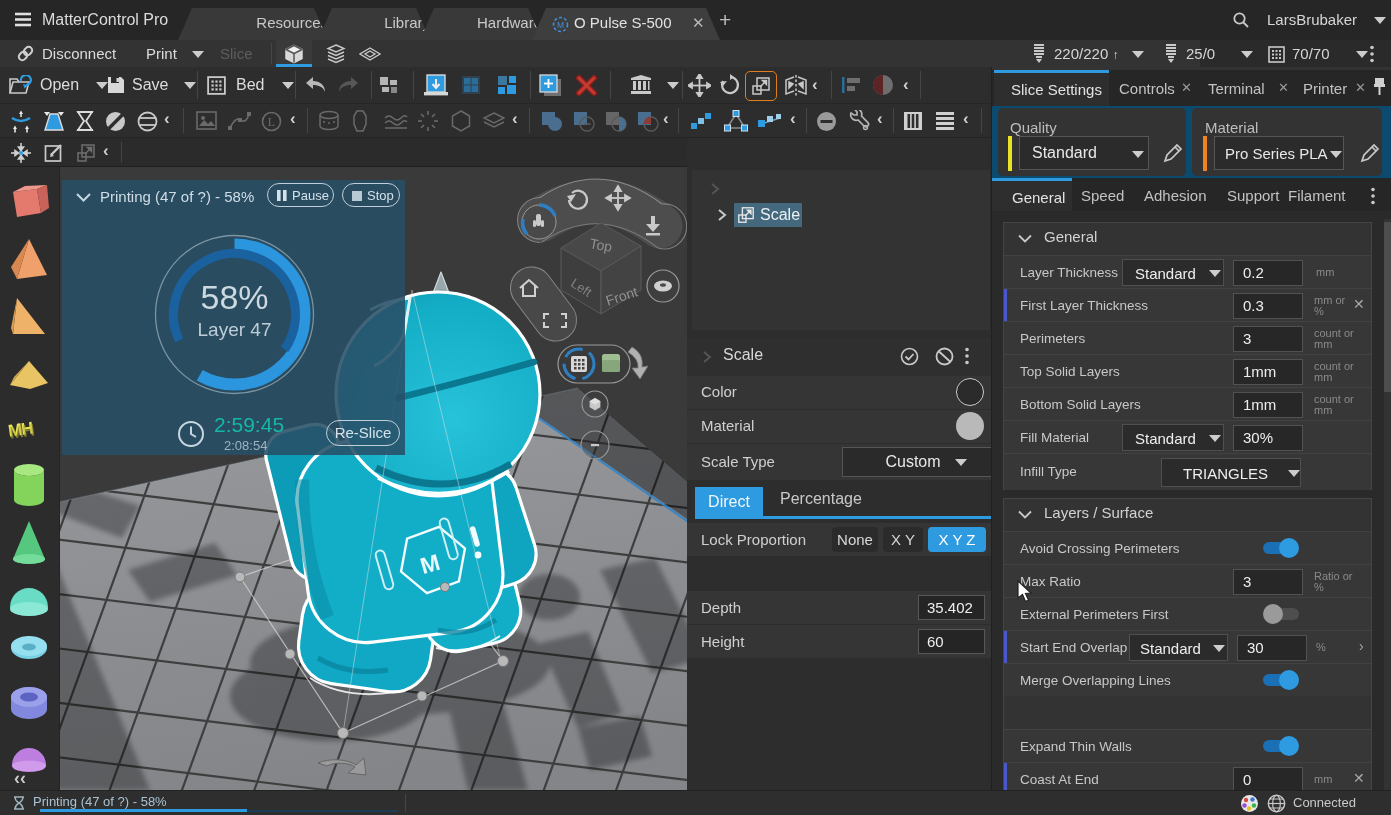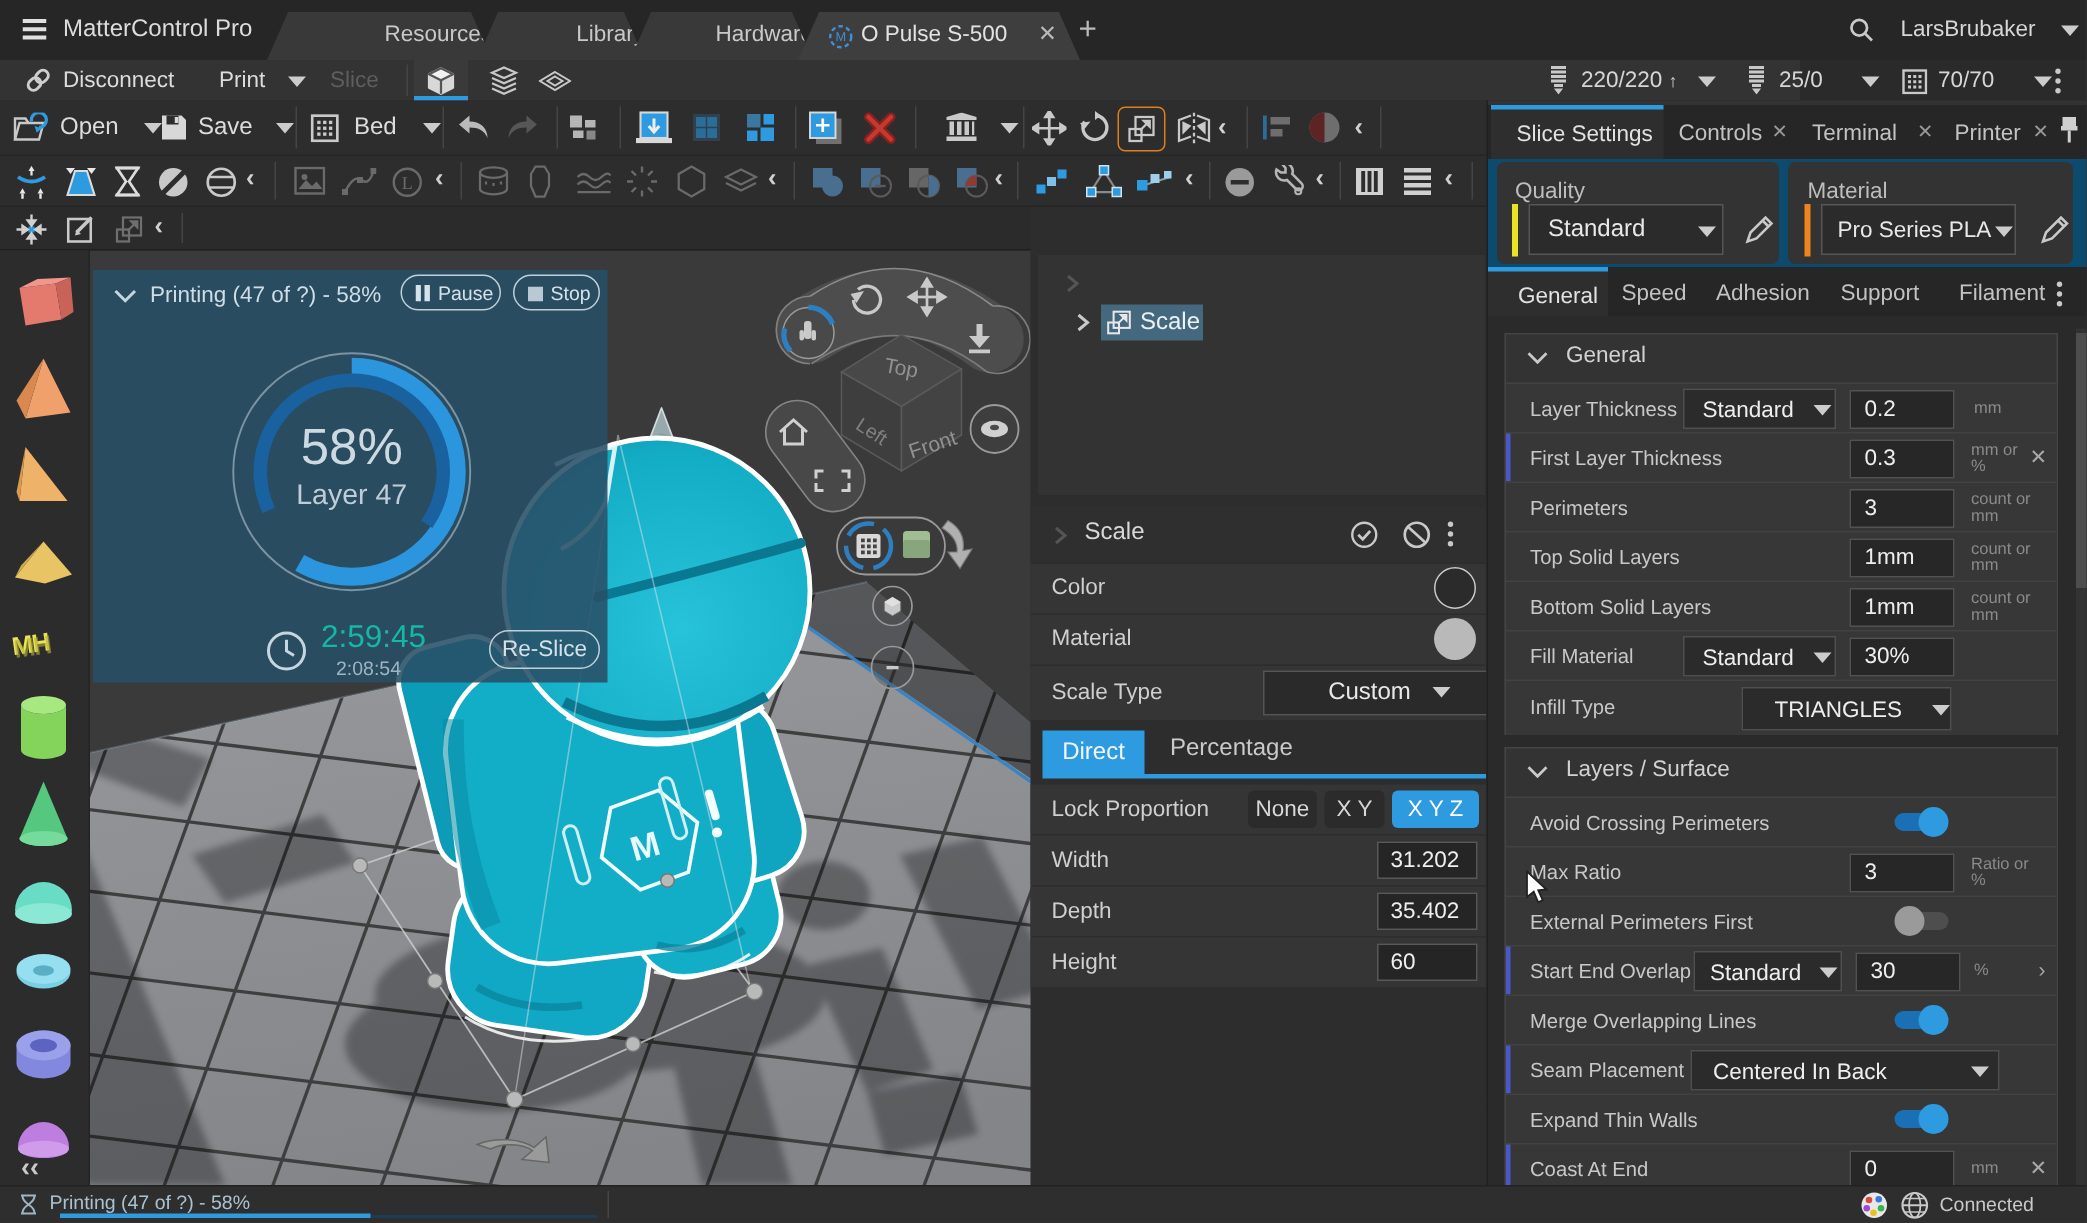--- a/index.html
+++ b/index.html
@@ -870,24 +870,20 @@
     </div>
     <div class="abs" style="left:8px;top:349px;width:68px;height:29px;background:#2e9be0;color:#f0f6f9;font-size:16px;text-align:center;line-height:29px">Direct</div>
     <div class="abs" style="left:93px;top:352px;font-size:16px;color:#c9c9c9">Percentage</div>
     <div class="abs" style="left:8px;top:378px;width:296px;height:3px;background:#2e9be0"></div>
     <div class="mrow" style="top:385px;height:33px">
       <div class="abs" style="left:14px;top:8px;font-size:15px;color:#cfcfcf">Lock Proportion</div>
       <div class="abs" style="left:145px;top:4px;width:46px;height:25px;background:#2b2b2b;border-radius:4px;color:#d8d8d8;font-size:15px;text-align:center;line-height:25px">None</div>
       <div class="abs" style="left:196px;top:4px;width:40px;height:25px;background:#2b2b2b;border-radius:4px;color:#d8d8d8;font-size:15px;text-align:center;line-height:25px">X Y</div>
       <div class="abs" style="left:241px;top:4px;width:58px;height:25px;background:#2e9be0;border-radius:4px;color:#fff;font-size:15px;text-align:center;line-height:25px">X Y Z</div>
     </div>
-    <div class="mrow" style="top:419px;height:33px">
-      <div class="abs" style="left:14px;top:8px;font-size:15px;color:#cfcfcf">Width</div>
-      <div class="minput" style="left:231px;top:4px;width:67px;height:25px">31.202</div>
-    </div>
     <div class="mrow" style="top:453px;height:33px">
       <div class="abs" style="left:14px;top:8px;font-size:15px;color:#cfcfcf">Depth</div>
       <div class="minput" style="left:231px;top:4px;width:67px;height:25px">35.402</div>
     </div>
     <div class="mrow" style="top:487px;height:33px">
       <div class="abs" style="left:14px;top:8px;font-size:15px;color:#cfcfcf">Height</div>
       <div class="minput" style="left:231px;top:4px;width:67px;height:25px">60</div>
     </div>
 
   </div>
@@ -942,21 +938,21 @@
       </svg>
   </div>
 
   <div class="abs" style="left:0;top:111px;width:400px;height:33px;background:#262626"></div>
   <div class="abs" style="left:0;top:111px;width:80px;height:33px;background:#2e2e2e;border-top:3px solid #2e9be0">
     <div class="abs" style="left:20px;top:8px;font-size:15px;color:#e2e2e2">General</div>
   </div>
   <div class="abs" style="left:89px;top:120px;font-size:15px;color:#c2c2c2">Speed</div>
   <div class="abs" style="left:152px;top:120px;font-size:15px;color:#c2c2c2">Adhesion</div>
   <div class="abs" style="left:235px;top:120px;font-size:15px;color:#c2c2c2">Support</div>
-  <div class="abs" style="left:314px;top:120px;font-size:15px;color:#c2c2c2">Filament</div>
+  <div class="abs" style="left:296px;top:120px;font-size:15px;color:#c2c2c2">Filament</div>
   <svg class="abs" style="left:378px;top:120px" width="6" height="18">
       <g fill="#c9c9c9">
         <circle cx="3" cy="2.5" r="1.8"></circle>
         <circle cx="3" cy="9" r="1.8"></circle>
         <circle cx="3" cy="15.5" r="1.8"></circle>
       </g>
     </svg>
   <div class="abs" style="left:0;top:144px;width:400px;height:11px;background:#2a2a2a"></div>
   <div class="abs" style="left:0;top:185px;width:400px;height:538px;background:#2a2a2a"></div>
 
@@ -1046,28 +1042,20 @@
         </div>
       <div class="sinput" style="left:233px;width:70px">30</div>
       <div class="sunit" style="left:312px;top:11px">%</div>
       <div class="abs xicon" style="left:355px;top:7px;font-size:14px;color:#a8a8a8">›</div>
     </div>
     <div class="srow" style="left:0;width:367px;top:164px">
       <div class="slabel">Merge Overlapping Lines</div>
       <div class="toggle-on" style="left:259px;top:6px">
           <div class="track"></div>
           <div class="knob"></div>
-        </div>
-    </div>
-    <div class="srow" style="left:0;width:367px;top:197px">
-      <div class="modbar"></div>
-      <div class="slabel">Seam Placement</div>
-      <div class="sdrop" style="left:123px;width:206px">
-          <span class="abs" style="left:14px;top:1px">Centered In Back</span>
-          <span class="caret abs" style="left:178px;top:10px"></span>
         </div>
     </div>
     <div class="srow" style="left:0;width:367px;top:230px">
       <div class="slabel">Expand Thin Walls</div>
       <div class="toggle-on" style="left:259px;top:6px">
           <div class="track"></div>
           <div class="knob"></div>
         </div>
     </div>
     <div class="srow" style="left:0;width:367px;top:263px;height:32px">

